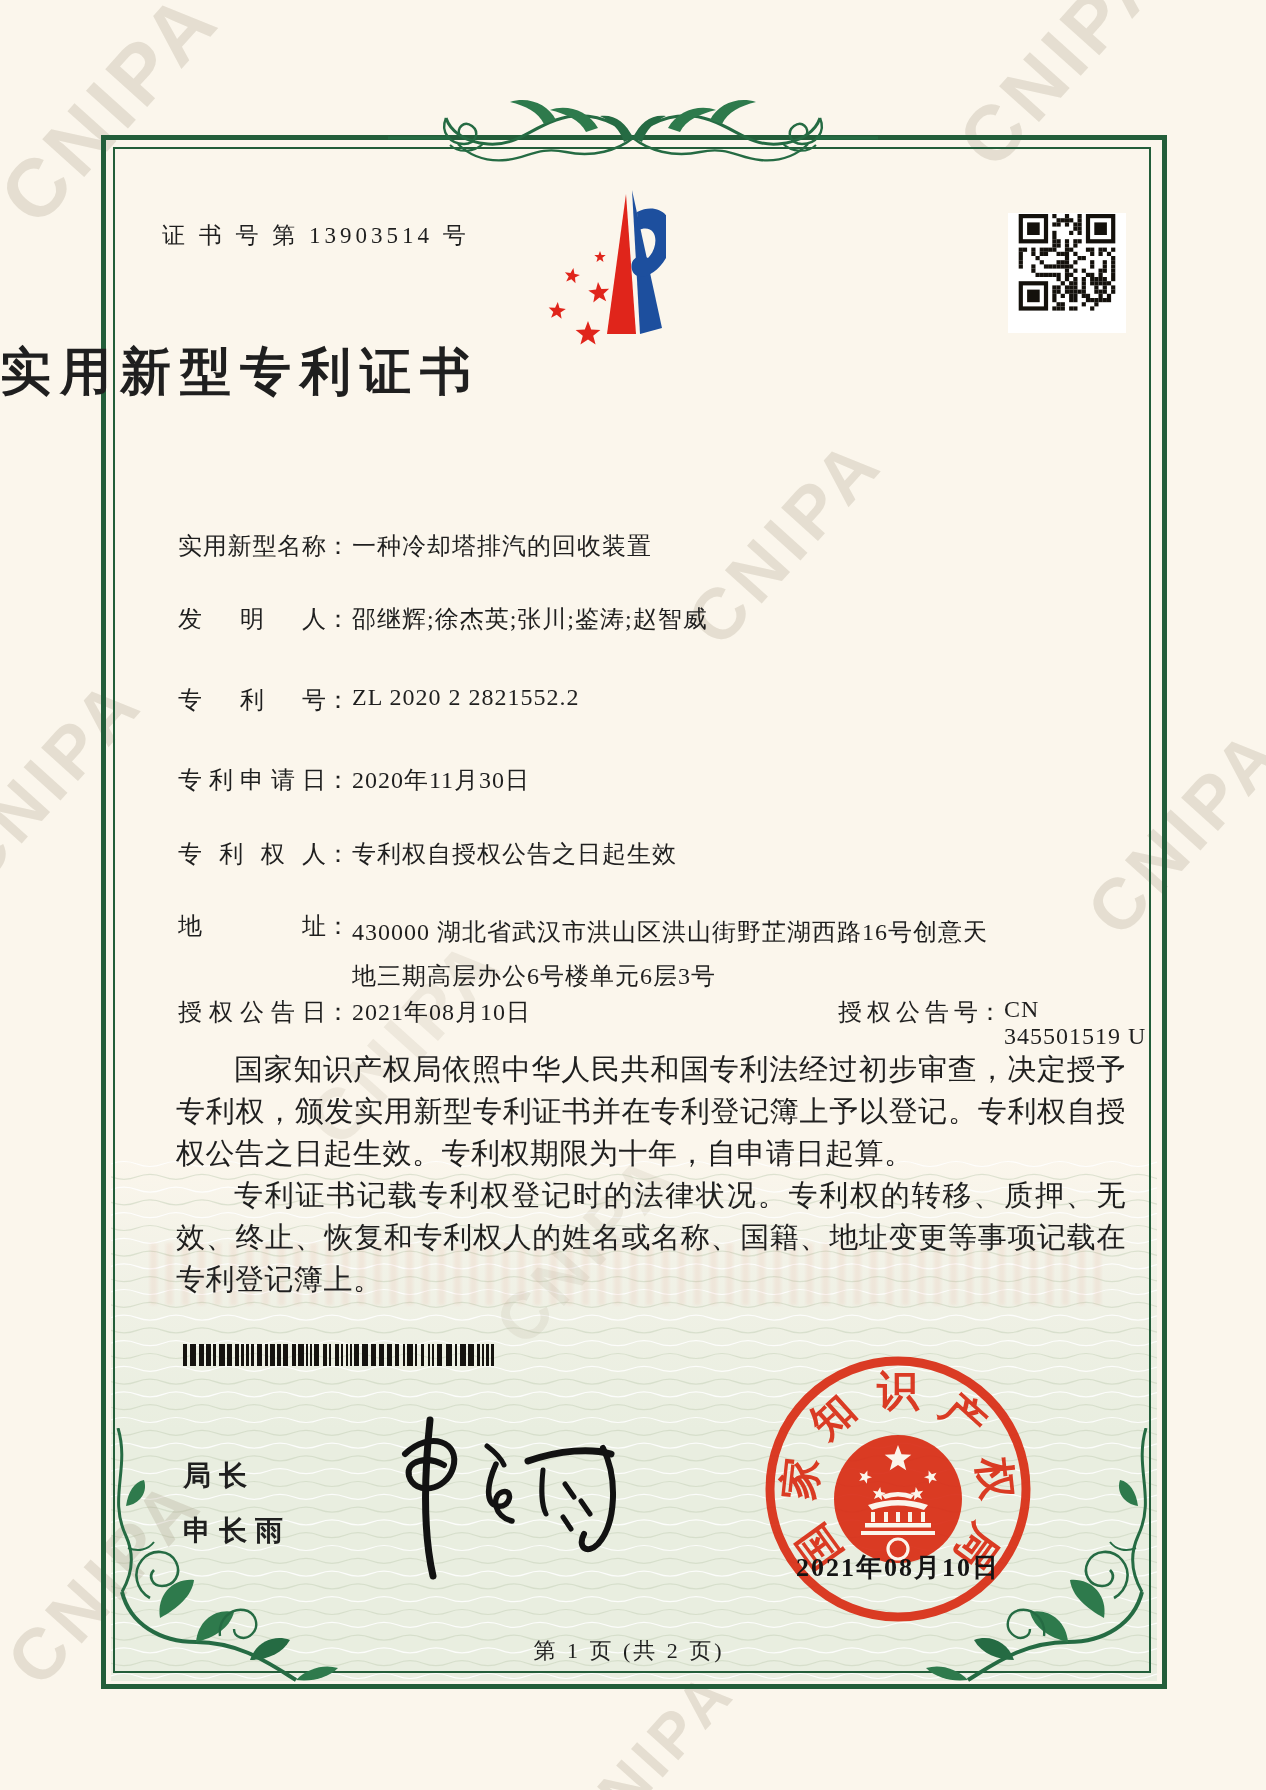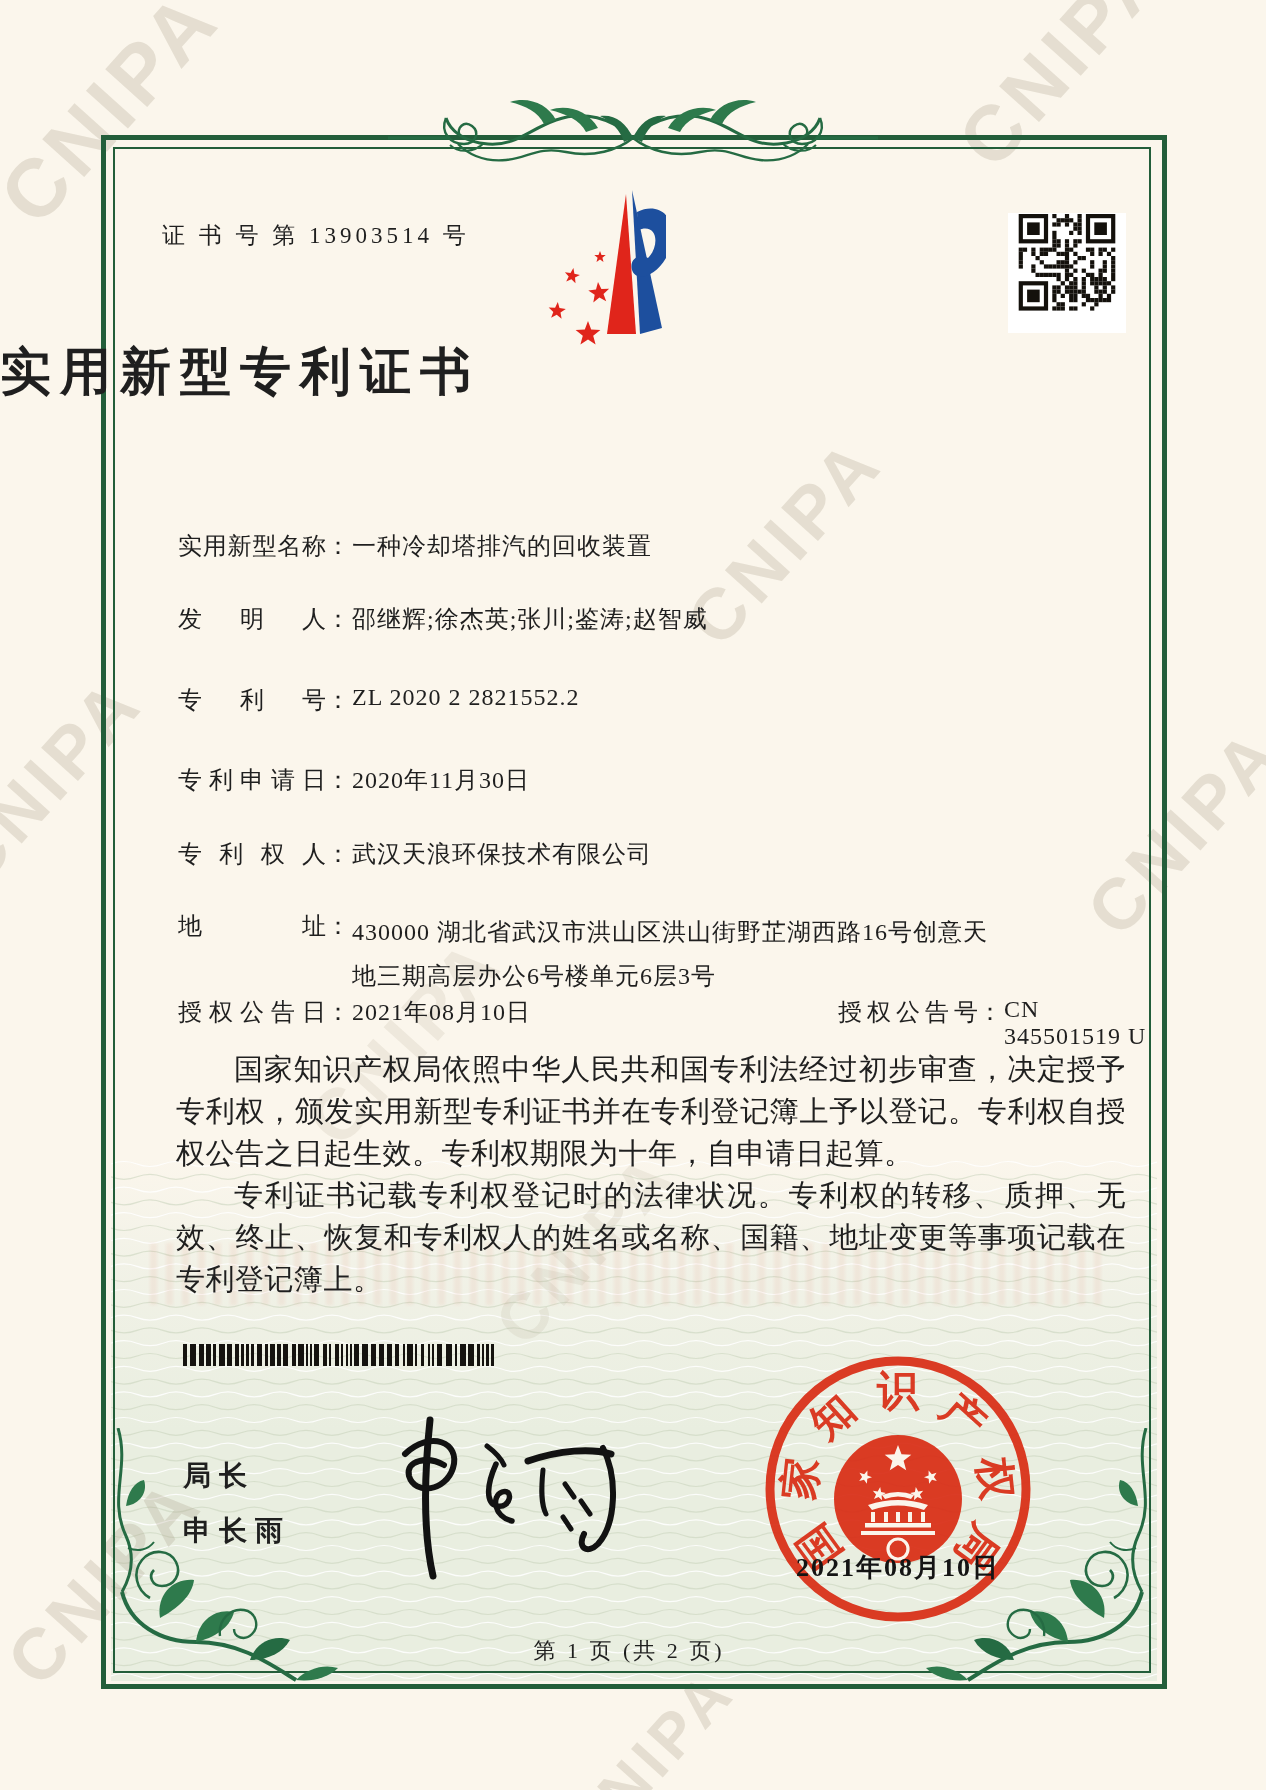--- a/index.html
+++ b/index.html
@@ -394,21 +394,21 @@
       <span class="fvalue">ZL 2020 2 2821552.2</span>
   </div>
   <div class="frow" style="top:764px;">
     <span class="flabel">专利申请日</span>
       <span class="fcolon">：</span>
       <span class="fvalue">2020年11月30日</span>
   </div>
   <div class="frow" style="top:838px;">
     <span class="flabel">专利权人</span>
       <span class="fcolon">：</span>
-      <span class="fvalue">武汉天浪环保技术有限公司</span>
+      <span class="fvalue">专利权自授权公告之日起生效</span>
   </div>
   <div class="frow" id="row-address" style="top:910px;">
     <span class="flabel">地址</span>
       <span class="fcolon">：</span>
       <span class="fvalue">430000 湖北省武汉市洪山区洪山街野芷湖西路16号创意天地三期高层办公6号楼单元6层3号</span>
   </div>
   <div class="frow" style="top:996px;">
     <span class="flabel">授权公告日</span>
       <span class="fcolon">：</span>
       <span class="fvalue">2021年08月10日</span>

